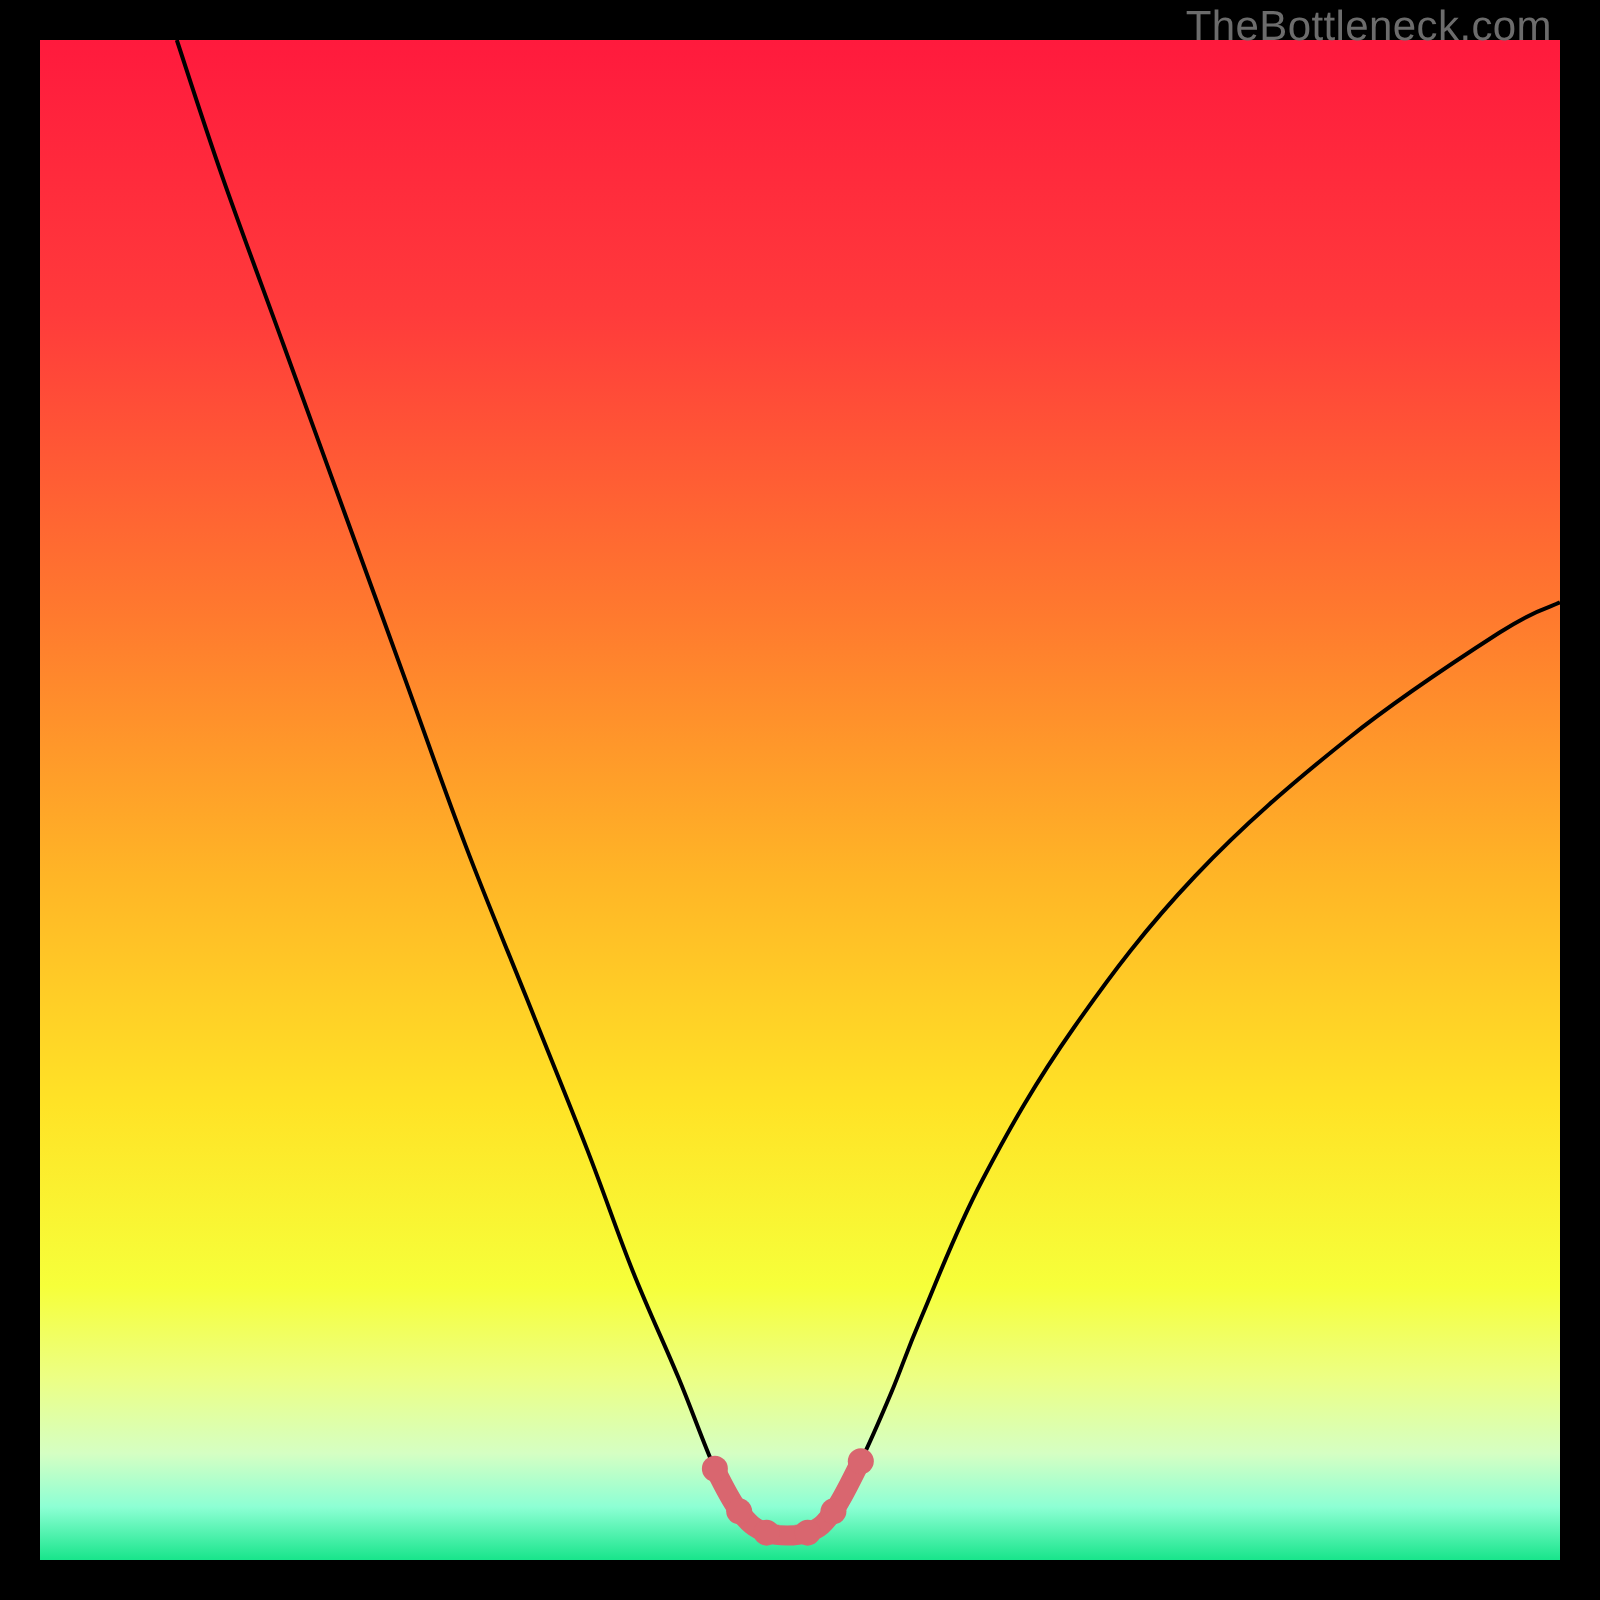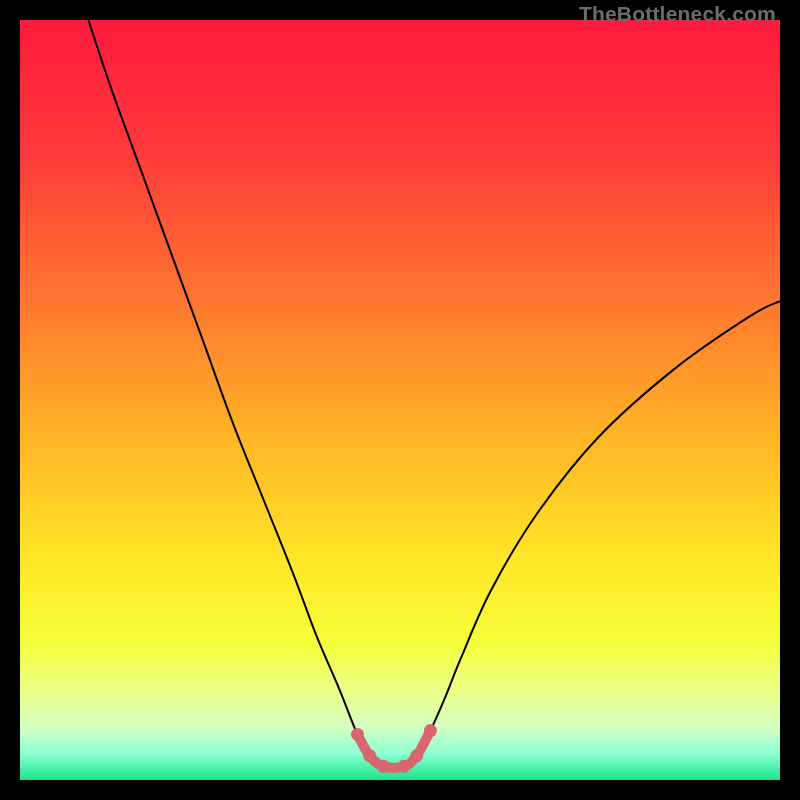--- a/index.html
+++ b/index.html
@@ -33,21 +33,21 @@
     top: 0;
     width: 100%;
     height: 100%;
   }
   .watermark {
     position: absolute;
     top: 2px;
     right: 24px;
     color: #6c6c6c;
     font-size: 21px;
-    font-weight: 700;
+    font-weight: 400;
     letter-spacing: 0.2px;
     z-index: 10;
     user-select: none;
   }
   svg.curves {
     position: absolute;
     left: 0;
     top: 0;
   }
 </style>

